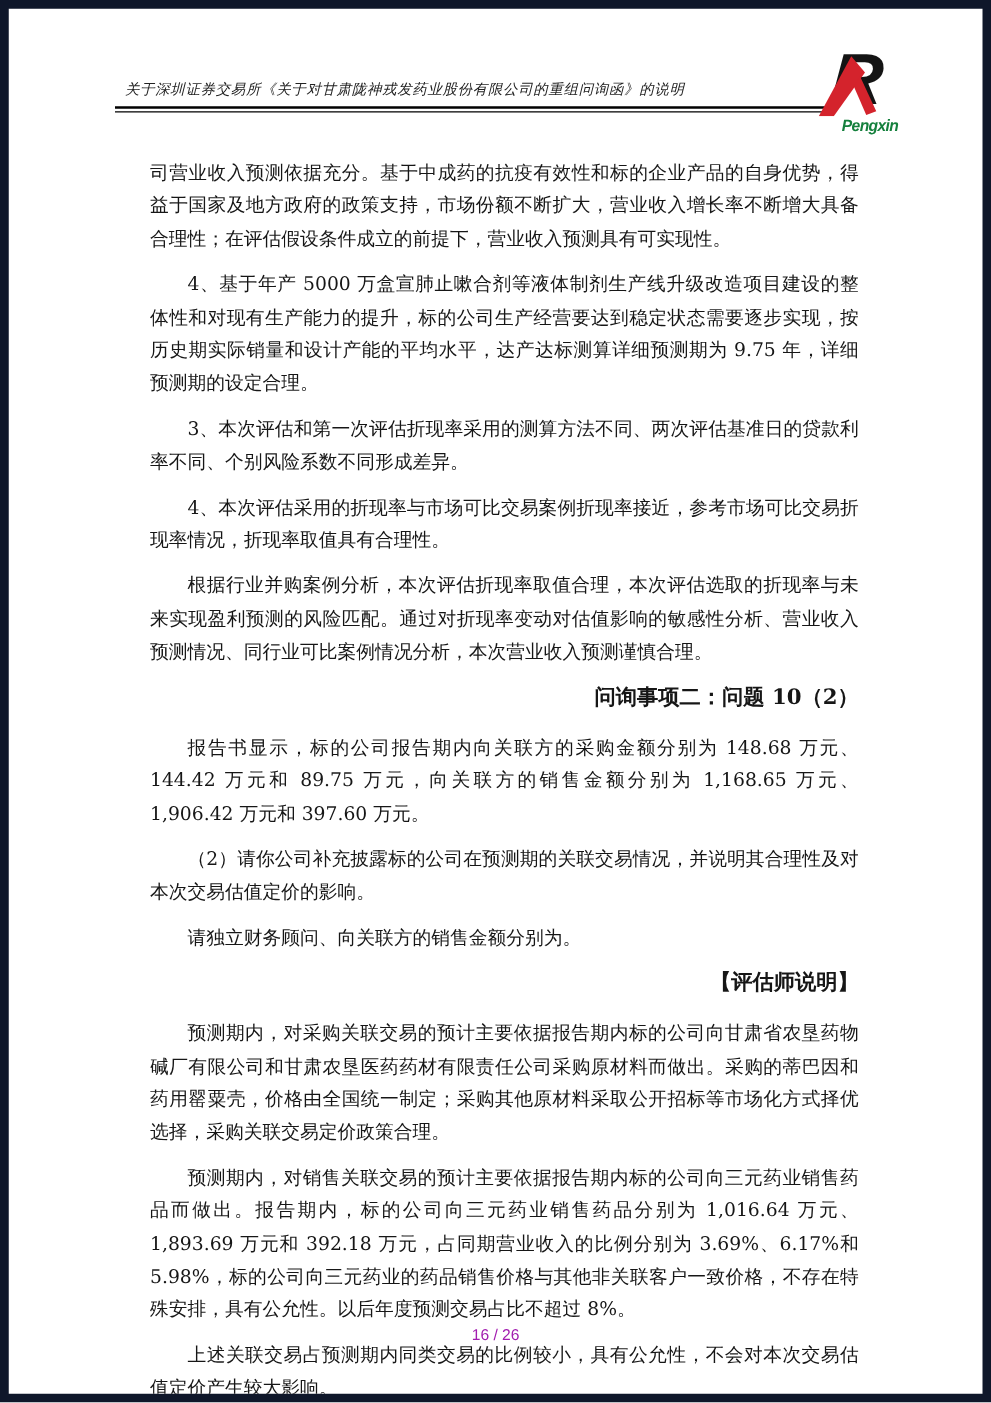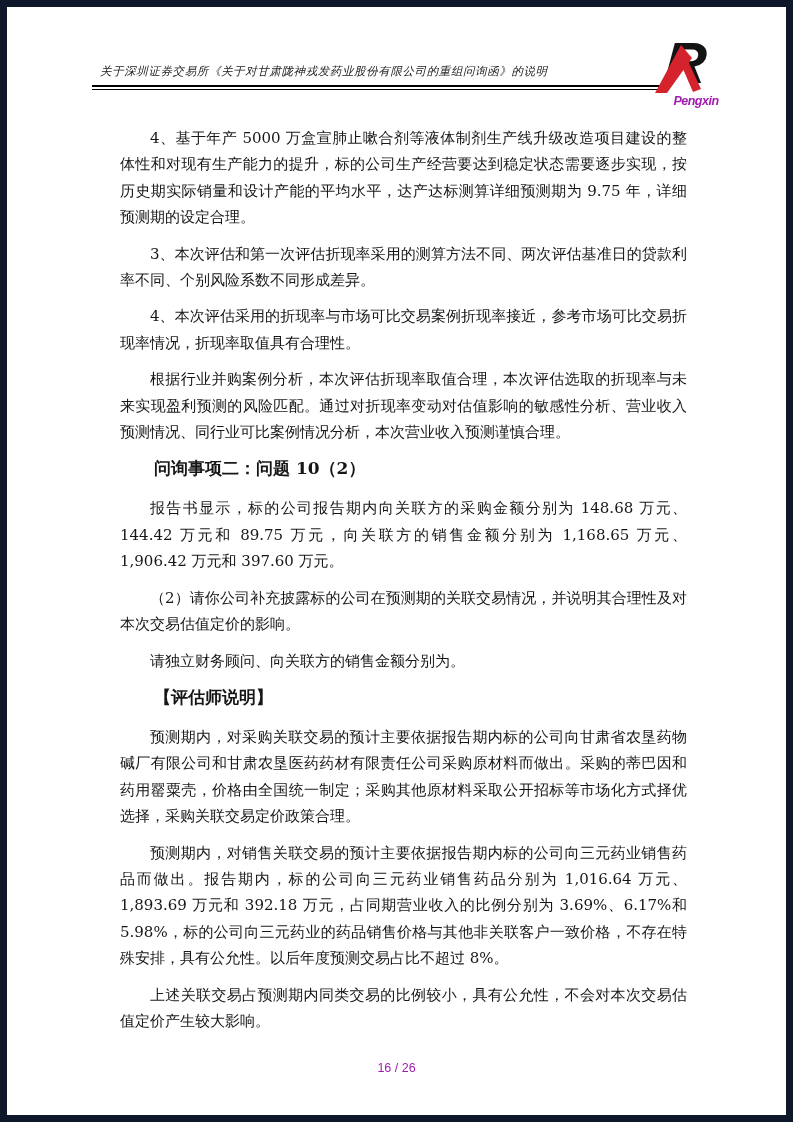--- a/index.html
+++ b/index.html
@@ -23,41 +23,41 @@
     position:absolute; left:85px; top:78px; width:571px; height:2px;
     border-top:2.5px solid #000; border-bottom:1px solid #000;
   }
   .logo {
     position:absolute; left:646px; top:24px; width:62px; height:80px;
     display:flex; flex-direction:column; align-items:center;
   }
   .logo-wordmark {
     font-family:"Liberation Sans", sans-serif;
     font-size:12.5px; font-weight:bold; font-style:italic;
-    letter-spacing:-0.5px; color:#a21caf; line-height:1; margin-top:-2px;
+    letter-spacing:-0.5px; color:#15803d; line-height:1; margin-top:-2px;
     transform:scaleY(1.05);
     margin-left:24px;
   }
   
   .doc-body {
     position:absolute; left:113px; top:118px; width:567px;
     text-align:justify;
   }
   .doc-body p {
     margin:0 0 10px 0;
     font-size:15px; line-height:26.4px;
     text-indent:2em;
     text-align:justify;
   }
   .doc-body p.no-indent { text-indent:0; }
   .doc-body .sec-h {
     margin:7px 0 13px 0;
     font-size:17px; line-height:27px;
     font-weight:bold; text-indent:2em;
-    text-align:left;
+    text-align:right;
   }
   
   .footer {
     position:absolute; left:0; right:0; bottom:40px;
     text-align:center;
     font-family:"Liberation Sans", sans-serif;
     font-size:12.5px; color:#a21caf;
   }
 </style>
 </head>
@@ -75,20 +75,21 @@
         <text x="12" y="52" font-family="Liberation Sans, sans-serif" font-size="58" font-weight="bold" font-style="italic" fill="#141414" transform="skewX(-4)">R</text>
 
         <polygon points="0,62 26,14 37,27 12,62" fill="#d4232c"></polygon>
         <polygon points="33,30 46,58 38,61 28,38" fill="#d4232c"></polygon>
       </svg>
     </span>
     <span class="logo-wordmark">Pengxin</span>
   </div>
 
   <div class="doc-body">
+      <p class="no-indent">司营业收入预测依据充分。基于中成药的抗疫有效性和标的企业产品的自身优势，得益于国家及地方政府的政策支持，市场份额不断扩大，营业收入增长率不断增大具备合理性；在评估假设条件成立的前提下，营业收入预测具有可实现性。</p>
       <p>4、基于年产 5000 万盒宣肺止嗽合剂等液体制剂生产线升级改造项目建设的整体性和对现有生产能力的提升，标的公司生产经营要达到稳定状态需要逐步实现，按历史期实际销量和设计产能的平均水平，达产达标测算详细预测期为 9.75 年，详细预测期的设定合理。</p>
       <p>3、本次评估和第一次评估折现率采用的测算方法不同、两次评估基准日的贷款利率不同、个别风险系数不同形成差异。</p>
       <p>4、本次评估采用的折现率与市场可比交易案例折现率接近，参考市场可比交易折现率情况，折现率取值具有合理性。</p>
       <p>根据行业并购案例分析，本次评估折现率取值合理，本次评估选取的折现率与未来实现盈利预测的风险匹配。通过对折现率变动对估值影响的敏感性分析、营业收入预测情况、同行业可比案例情况分析，本次营业收入预测谨慎合理。</p>
       <div class="sec-h">问询事项二：问题 10（2）</div>
       <p>报告书显示，标的公司报告期内向关联方的采购金额分别为 148.68 万元、144.42 万元和 89.75 万元，向关联方的销售金额分别为 1,168.65 万元、1,906.42 万元和 397.60 万元。</p>
       <p>（2）请你公司补充披露标的公司在预测期的关联交易情况，并说明其合理性及对本次交易估值定价的影响。</p>
       <p>请独立财务顾问、向关联方的销售金额分别为。</p>
       <div class="sec-h">【评估师说明】</div>
       <p>预测期内，对采购关联交易的预计主要依据报告期内标的公司向甘肃省农垦药物碱厂有限公司和甘肃农垦医药药材有限责任公司采购原材料而做出。采购的蒂巴因和药用罂粟壳，价格由全国统一制定；采购其他原材料采取公开招标等市场化方式择优选择，采购关联交易定价政策合理。</p>

